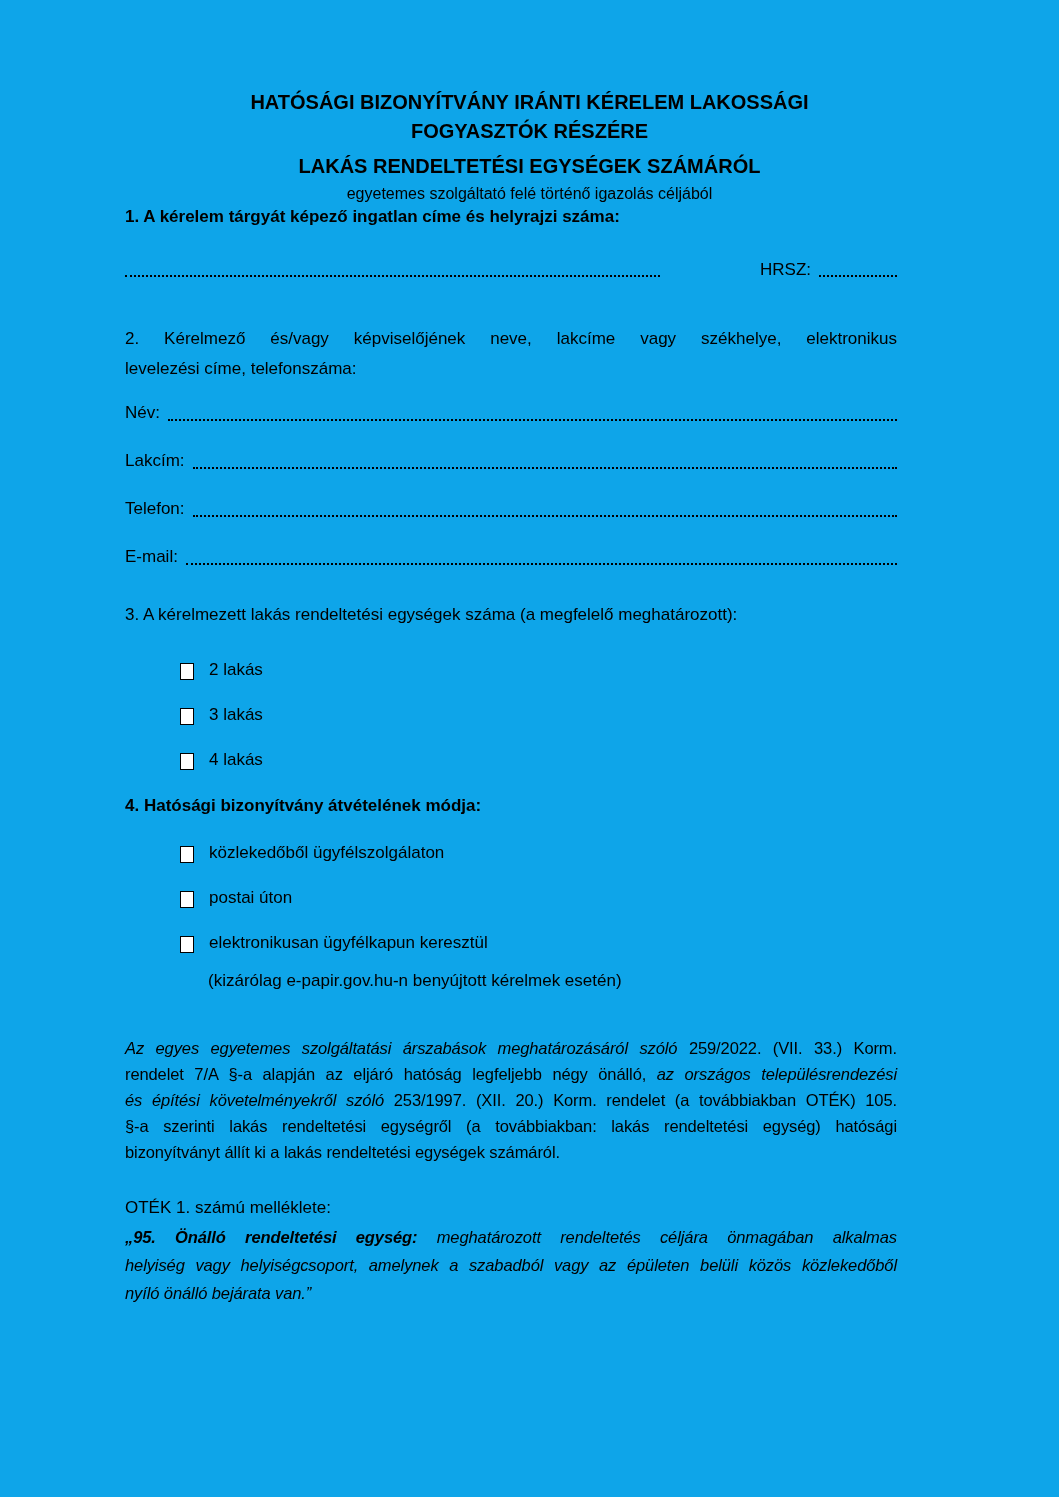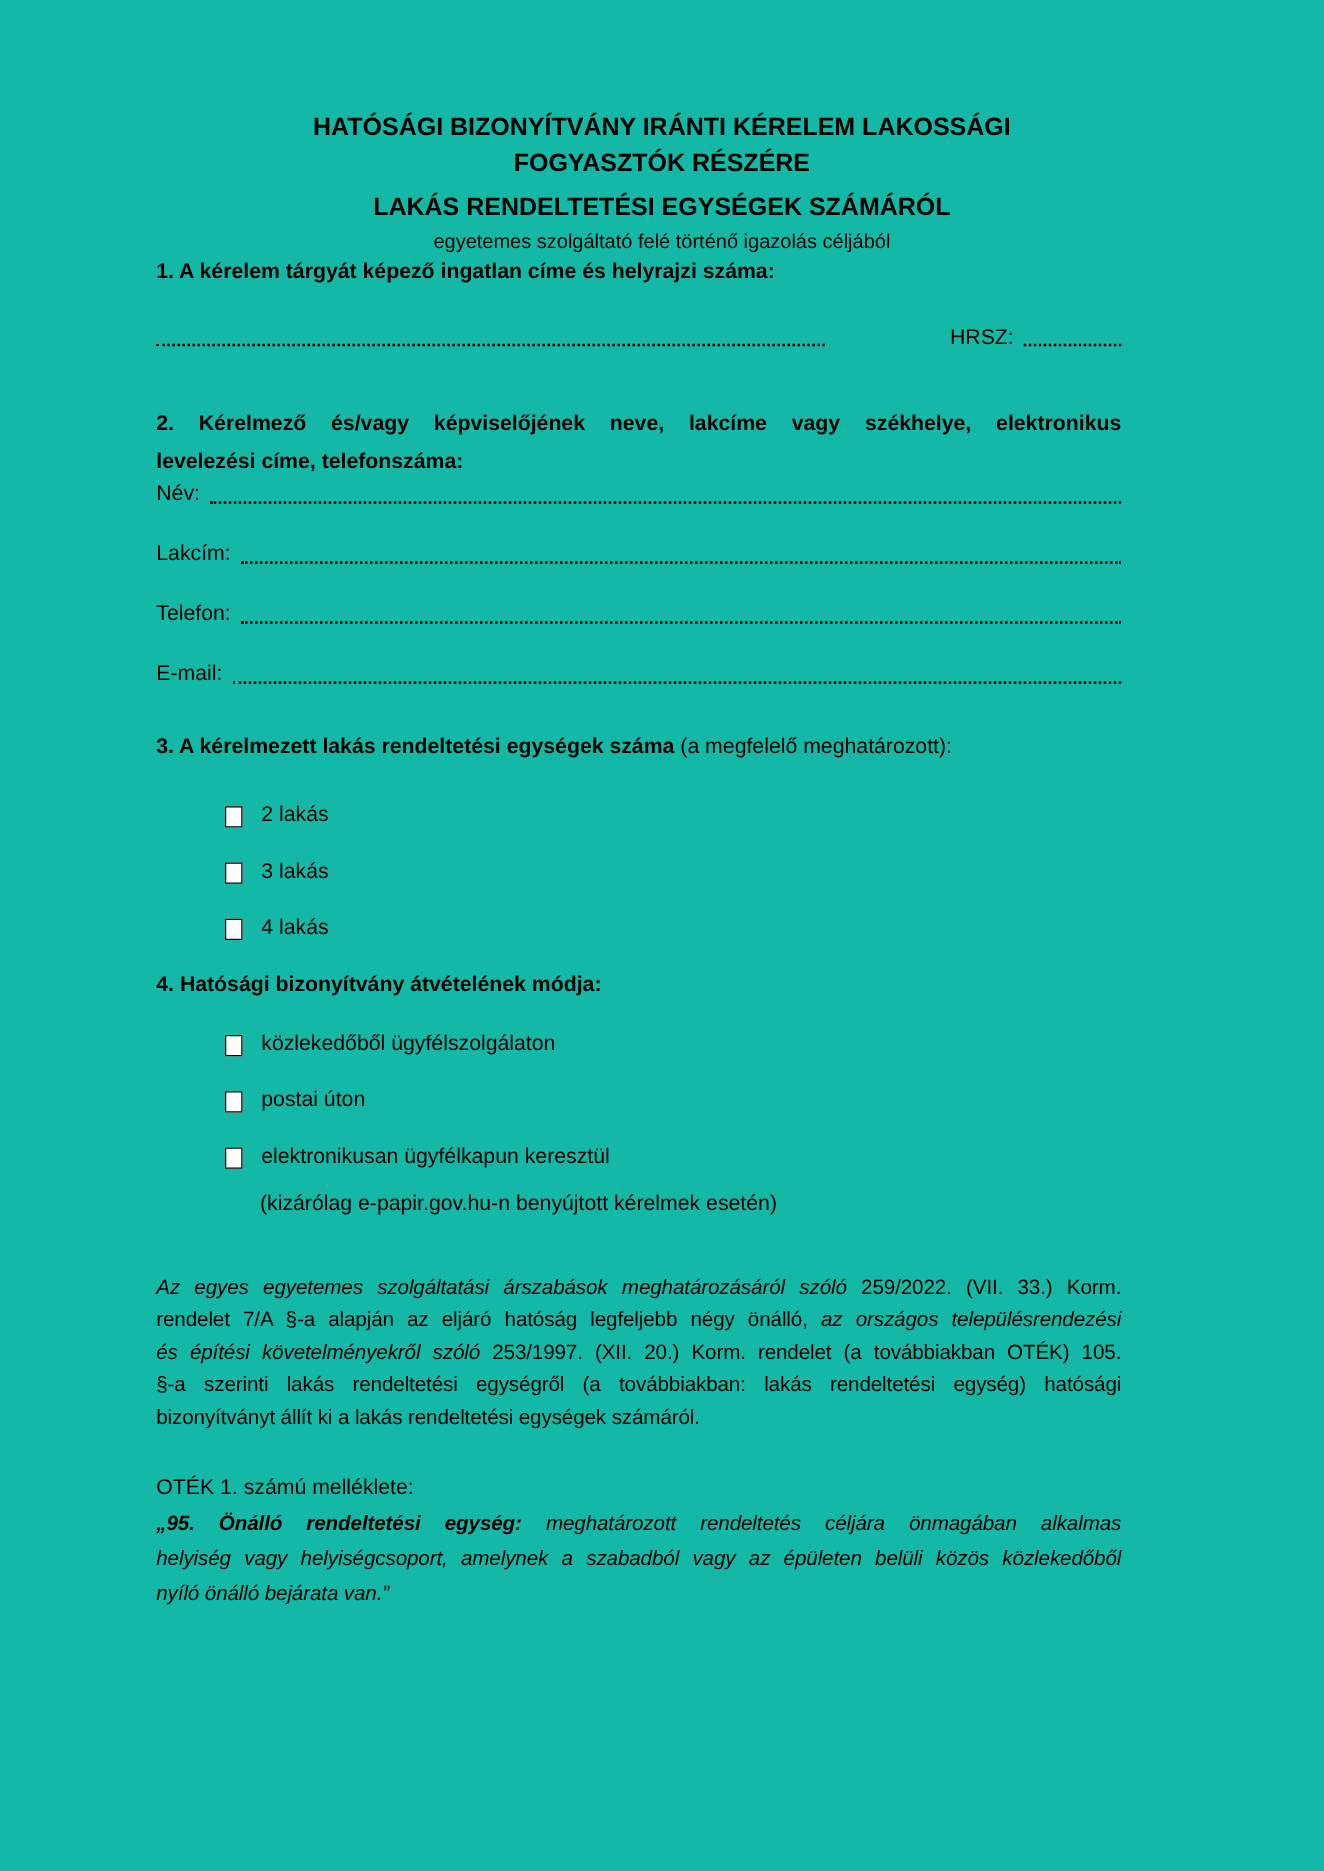--- a/index.html
+++ b/index.html
@@ -1,17 +1,17 @@
 <!DOCTYPE html>
 <html lang="hu"><head>
 <meta charset="utf-8">
 <style>
   html,body{margin:0;padding:0;background:#ffffff;}
   .page{
-    width:1059px;height:1497px;background:#14b8a6;color:#000;
+    width:1059px;height:1497px;background:#0ea5e9;color:#000;
     font-family:"Liberation Sans",sans-serif;font-size:17px;
     box-sizing:border-box;padding:88px 162px 0 125px;overflow:hidden;
   }
   .doc-header{margin:0 -162px 0 -125px;text-align:center;}
   .title{font-weight:bold;font-size:20px;line-height:29px;}
   .title3{margin-top:7px;line-height:27px;}
   .subtitle{font-size:16px;line-height:22px;margin-top:3px;}
 
   .heading{font-weight:bold;}
   .s1-heading{line-height:23px;}
@@ -21,21 +21,21 @@
   .dotfill{border-bottom:2px dotted #000;height:15px;}
   .field-row .dotfill{height:17px;}
   .grow{flex:1;}
   .address-line{width:535px;}
   .spacer{width:100px;}
   .flabel{margin-right:8px;white-space:pre;}
 
   .s2-heading{margin-top:44px;}
   .s2-heading .tline{line-height:30px;}
 
-  .fields{}
+  .fields{margin-top:18px;}
   .field-row{height:22px;line-height:22px;margin-bottom:26px;}
 
   .s3-heading{margin-top:35px;line-height:23px;}
 
   .options{padding-left:55px;}
   .s3-options{margin-top:33px;}
   .s4-options{margin-top:25px;}
   .opt-row{display:flex;align-items:flex-end;height:21px;line-height:21px;margin-bottom:24px;}
   .checkbox{width:12px;height:15px;border:1px solid #000;margin-top:2px;flex:none;background:#fff;}
   .opt-label{margin-left:15px;}
@@ -46,21 +46,21 @@
   .para{font-size:16.5px;letter-spacing:-0.1px;}
   .legal{margin-top:43px;}
   .legal .tline{line-height:26px;}
   .otek-heading{margin-top:31px;line-height:23px;}
   .quote{margin-top:4px;}
   .quote .tline{line-height:28px;}
 
   .tline{white-space:normal;}
   .just{text-align:justify;text-align-last:justify;}
   .seg-r{font-weight:normal;font-style:normal;}
-  .seg-b{font-weight:bold;}
+  .seg-b{font-weight:normal;}
   .seg-i{font-style:italic;}
   .seg-bi{font-weight:bold;font-style:italic;}
 </style>
 </head>
 <body>
 
 <div class="page">
 
   <header class="doc-header">
     <div class="title">HATÓSÁGI BIZONYÍTVÁNY IRÁNTI KÉRELEM LAKOSSÁGI</div>

